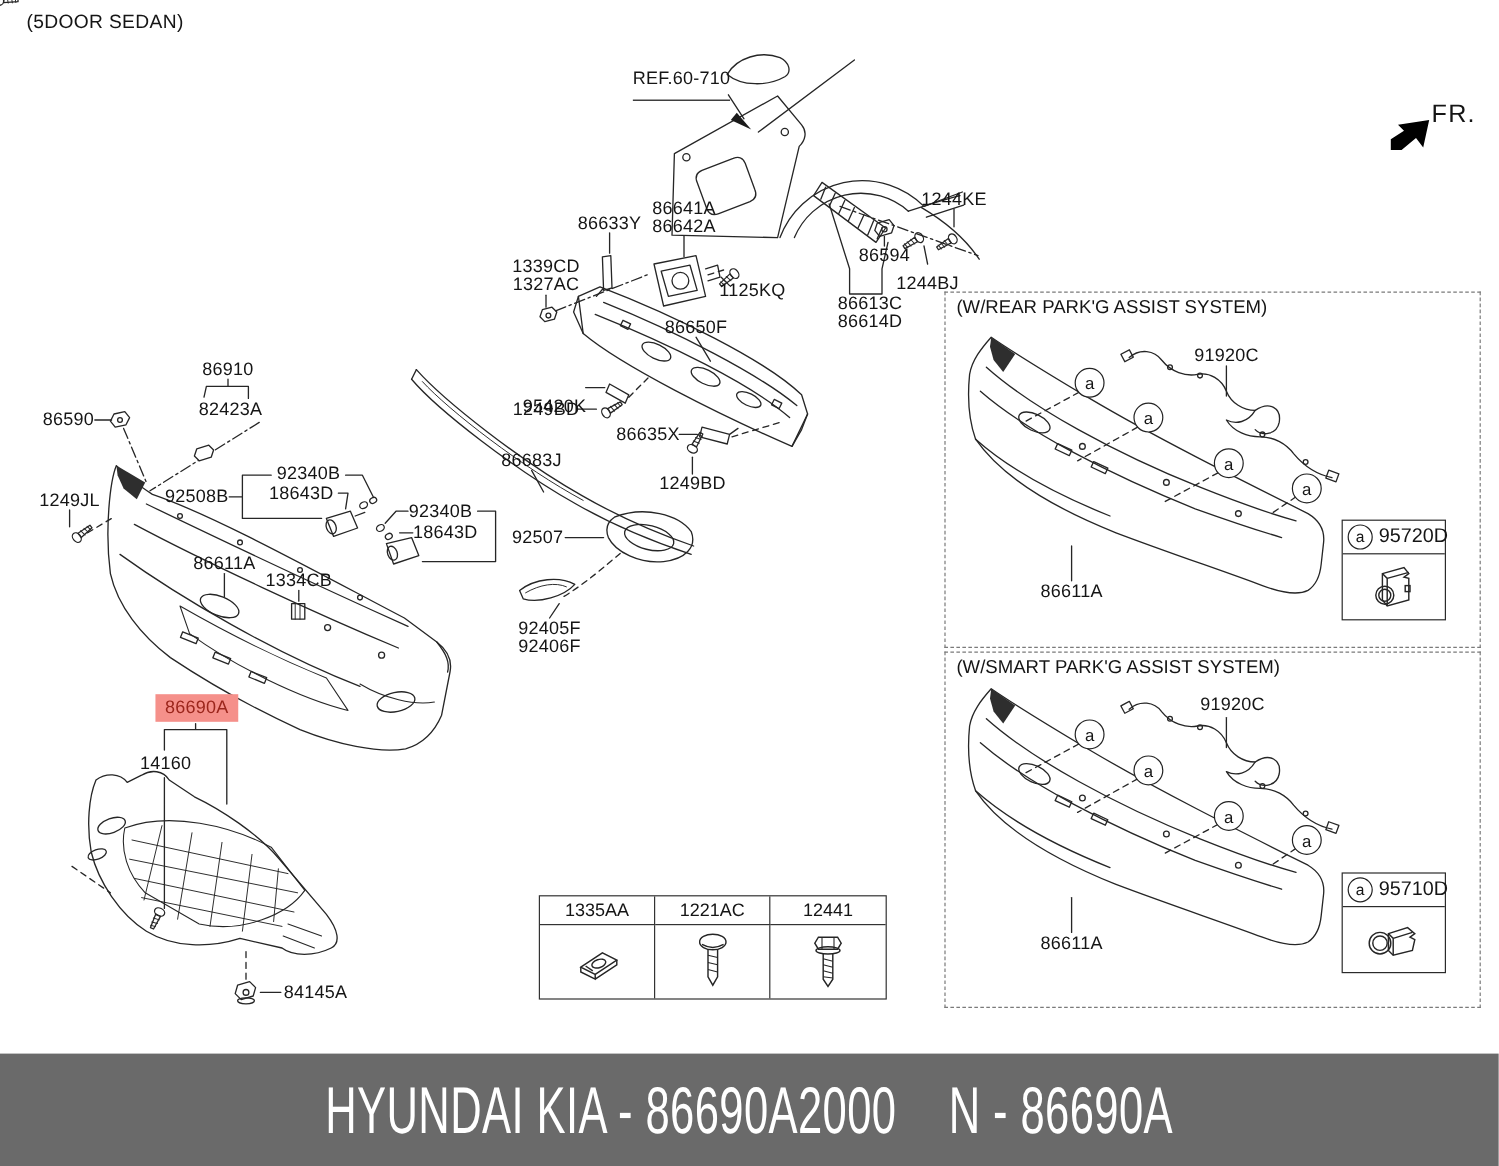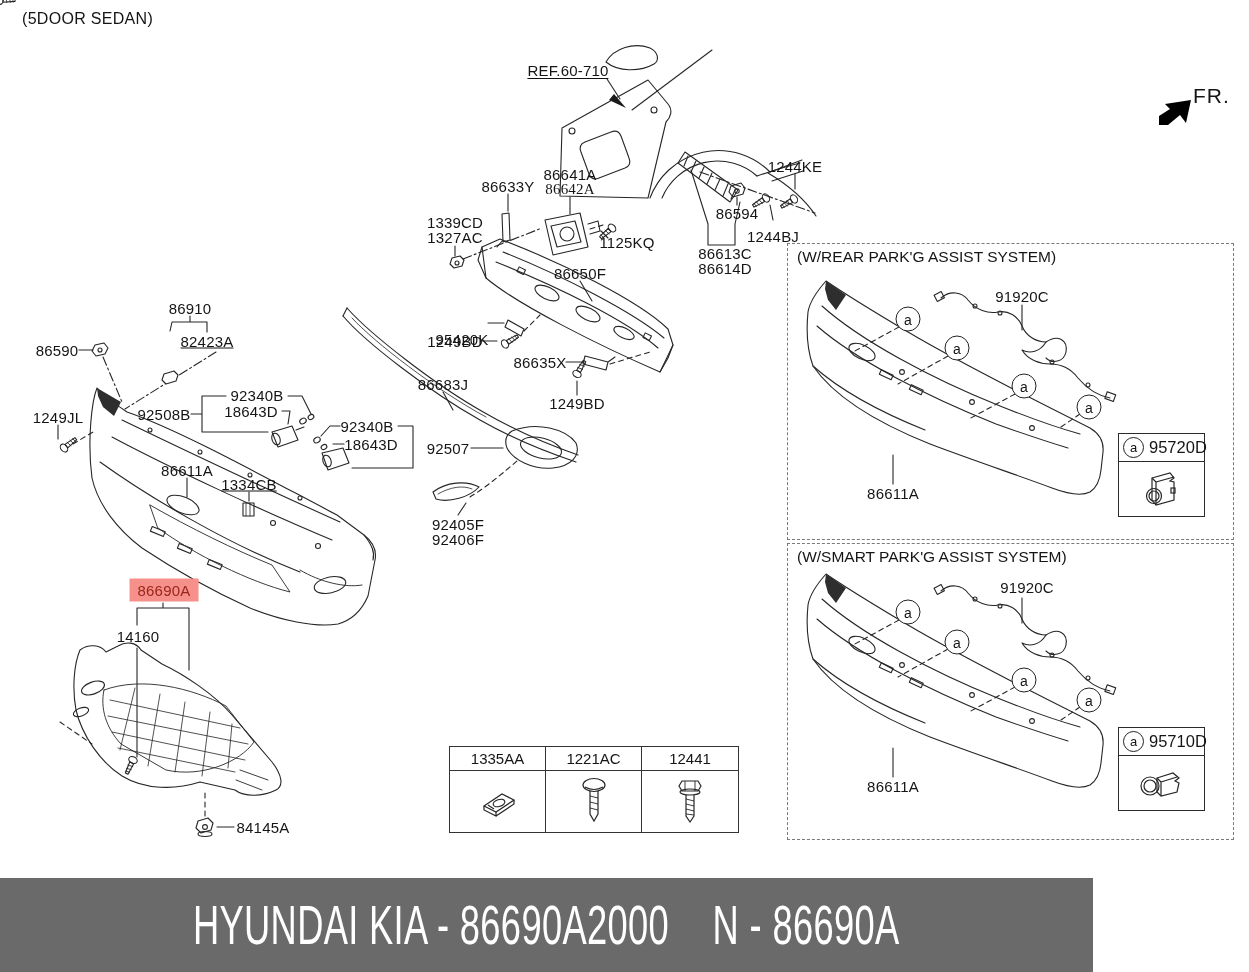--- a/index.html
+++ b/index.html
@@ -9,21 +9,21 @@
   }
   .art{position:absolute;left:0;top:0}
   .variant{position:absolute;left:22px;top:10px;font-size:16px;letter-spacing:.3px;white-space:nowrap}
   .fr-label{position:absolute;left:1193px;top:84px;font-size:21px;font-weight:400;letter-spacing:1px}
   #label-layer{position:absolute;left:0;top:0;width:100%;height:100%}
   .plabel{
     position:absolute;transform:translate(-50%,-50%);
     font-size:15px;white-space:nowrap;color:#151515;letter-spacing:.2px;line-height:1;
   }
   .plabel.hl{background:#f5908a;color:#9b261c;padding:4px 8px}
-  .plabel.ul{border-bottom:1.7px solid #111;padding-bottom:0}
+  .plabel.ul{border-bottom:1.7px solid #111;padding-bottom:10px}
   .a-marker{
     position:absolute;width:23px;height:23px;border:1.4px solid #222;border-radius:50%;
     transform:translate(-50%,-50%);display:flex;align-items:center;justify-content:center;
     font-size:14px;background:#fff;line-height:1;
   }
   .assist-box{position:absolute;border:1.5px dashed #7a7a7a}
   .assist-title{position:absolute;left:9px;top:4px;font-size:15.5px;white-space:nowrap}
   .callout{position:absolute;width:85px;border:1.5px solid #2b2b2b;background:#fff}
   .callout-head{display:flex;align-items:center;gap:5px;padding:3px 4px;border-bottom:1.4px solid #2b2b2b}
   .a-circle{width:19px;height:19px;border:1.3px solid #222;border-radius:50%;
@@ -32,21 +32,21 @@
   .callout-body{height:54px;display:flex;align-items:center;justify-content:center}
   .fastener-table{
     position:absolute;left:449px;top:746px;width:290px;height:87px;
     border:1.5px solid #333;display:grid;grid-template-columns:1fr 1fr 1fr;
     grid-template-rows:24px 1fr;background:#fff;box-sizing:border-box;
   }
   .ft-cell{display:flex;align-items:center;justify-content:center;font-size:15px;box-sizing:border-box}
   .ft-head{border-bottom:1.3px solid #333}
   .ft-c1,.ft-c2{border-right:1.3px solid #333}
   .footer{
-    position:absolute;left:0;top:878px;width:1093px;height:94px;background:#6a6a6a;
+    position:absolute;left:0;top:878px;width:1249px;height:94px;background:#6a6a6a;
     display:flex;align-items:center;justify-content:center;color:#fff;
   }
   .footer-inner{display:flex;gap:66px;white-space:nowrap;font-size:55px;transform:scaleX(.66);letter-spacing:.5px}
 </style>
 </head>
 <body>
 
 <svg class="art" width="1249" height="972" viewBox="0 0 1249 972">
   <g fill="none" stroke="#262626" stroke-width="1.1" stroke-linecap="round" stroke-linejoin="round">
 
@@ -326,47 +326,47 @@
       <path d="M11,19 L11,40 L15,46 L19,40 L19,19"></path>
       <path d="M11,23 L19,25 M11,28 L19,30 M11,33 L19,35 M11,38 L19,39" stroke-width="0.9"></path>
     </svg>
   </div>
 </div>
 
 <div id="label-layer">
     <div class="plabel ul" style="left: 568px; top: 71px;">REF.60-710</div>
     <div class="plabel" style="left: 508px; top: 186px;">86633Y</div>
     <div class="plabel" style="left: 570px; top: 174px;">86641A</div>
-    <div class="plabel" style="left: 570px; top: 189px; font-family: Liberation Serif, serif;">86642A</div>
+    <div class="plabel" style="left: 570px; top: 189px;">86642A</div>
     <div class="plabel" style="left: 455px; top: 222px;">1339CD</div>
     <div class="plabel" style="left: 455px; top: 237px;">1327AC</div>
     <div class="plabel" style="left: 627px; top: 242px;">1125KQ</div>
     <div class="plabel" style="left: 580px; top: 273px;">86650F</div>
     <div class="plabel" style="left: 795px; top: 166px;">1244KE</div>
     <div class="plabel" style="left: 737px; top: 213px;">86594</div>
     <div class="plabel" style="left: 773px; top: 236px;">1244BJ</div>
     <div class="plabel" style="left: 725px; top: 253px;">86613C</div>
     <div class="plabel" style="left: 725px; top: 268px;">86614D</div>
     <div class="plabel" style="left: 190px; top: 308px;">86910</div>
-    <div class="plabel" style="left: 207px; top: 341px; text-decoration: underline;">82423A</div>
+    <div class="plabel" style="left: 192px; top: 341px;">82423A</div>
     <div class="plabel" style="left: 57px; top: 350px;">86590</div>
     <div class="plabel" style="left: 58px; top: 417px;">1249JL</div>
     <div class="plabel" style="left: 164px; top: 414px;">92508B</div>
     <div class="plabel" style="left: 257px; top: 395px;">92340B</div>
     <div class="plabel" style="left: 251px; top: 411px;">18643D</div>
     <div class="plabel" style="left: 367px; top: 426px;">92340B</div>
     <div class="plabel" style="left: 371px; top: 444px;">18643D</div>
     <div class="plabel" style="left: 443px; top: 384px;">86683J</div>
     <div class="plabel" style="left: 448px; top: 448px;">92507</div>
     <div class="plabel" style="left: 462px; top: 339px;">95420K</div>
     <div class="plabel" style="left: 455px; top: 341px;">1249BD</div>
     <div class="plabel" style="left: 540px; top: 362px;">86635X</div>
     <div class="plabel" style="left: 577px; top: 403px;">1249BD</div>
     <div class="plabel" style="left: 187px; top: 470px;">86611A</div>
-    <div class="plabel" style="left: 249px; top: 484px; text-decoration: underline;">1334CB</div>
+    <div class="plabel" style="left: 249px; top: 484px;">1334CB</div>
     <div class="plabel" style="left: 458px; top: 524px;">92405F</div>
     <div class="plabel" style="left: 458px; top: 539px;">92406F</div>
     <div class="plabel hl" style="left: 164px; top: 590px;">86690A</div>
     <div class="plabel" style="left: 138px; top: 636px;">14160</div>
     <div class="plabel" style="left: 263px; top: 827px;">84145A</div>
     <div class="plabel" style="left: 1022px; top: 296px;">91920C</div>
     <div class="plabel" style="left: 893px; top: 493px;">86611A</div>
     <div class="plabel" style="left: 1027px; top: 587px;">91920C</div>
     <div class="plabel" style="left: 893px; top: 786px;">86611A</div>
     <div class="a-marker" style="left: 908px; top: 319px;">a</div>

